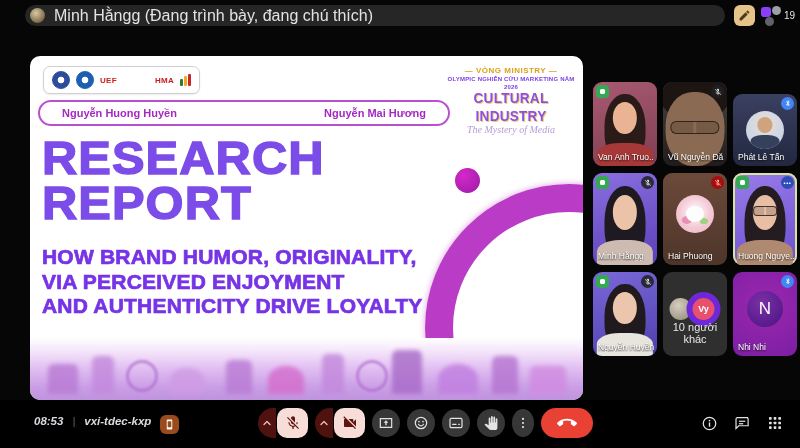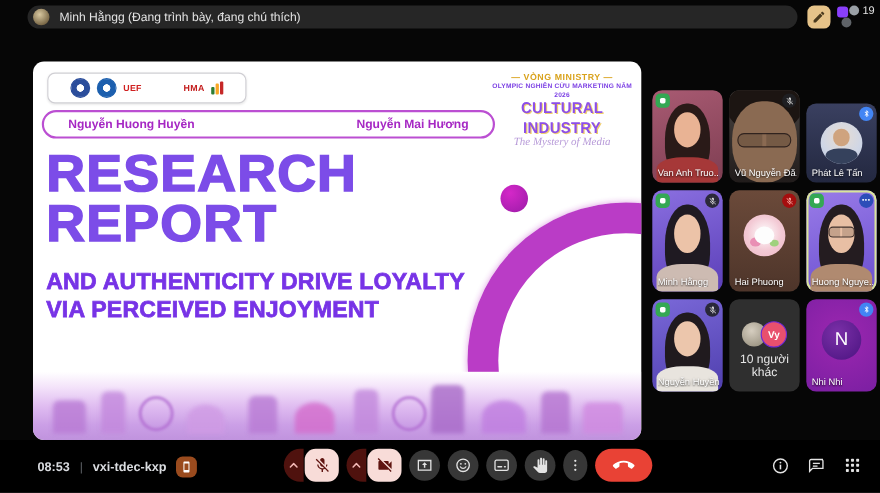--- a/index.html
+++ b/index.html
@@ -1,31 +1,31 @@
 <!DOCTYPE html>
 <html><head>
 <meta charset="utf-8">
 <style>
   html,body{margin:0;padding:0;}
   body{width:800px;height:448px;background:#060606;font-family:"Liberation Sans",sans-serif;position:relative;overflow:hidden;}
   
   .topbar{position:absolute;left:0;top:0;width:800px;height:30px;}
   .presenter-pill{position:absolute;left:25px;top:5px;width:700px;height:21px;background:#262626;border-radius:12px;display:flex;align-items:center;gap:9px;padding:0 5px;box-sizing:border-box;}
   .presenter-avatar{width:15px;height:15px;border-radius:50%;background:radial-gradient(circle at 40% 35%,#d8c8a0,#7d6b4a 70%,#4e4432);flex:none;}
-  .presenter-label{font-size:11px;color:#e3e3e3;white-space:nowrap;}
+  .presenter-label{font-size:16px;color:#e3e3e3;white-space:nowrap;}
   .pen-btn{position:absolute;left:734px;top:5px;width:21px;height:21px;border-radius:6px;background:#e6c389;display:flex;align-items:center;justify-content:center;}
-  .people-stack{position:absolute;left:761px;top:5px;height:21px;display:flex;gap:3px;}
+  .people-stack{position:absolute;left:761px;top:5px;height:21px;display:flex;align-items:center;gap:3px;}
   .stack-cluster{position:relative;width:20px;height:20px;}
   .stack-sq{position:absolute;left:0;top:1px;width:10px;height:10px;border-radius:3px;background:#8a3ffc;}
   .stack-c1{position:absolute;right:0;top:0;width:9px;height:9px;border-radius:50%;background:#9aa0a6;}
   .stack-c2{position:absolute;left:4px;bottom:0;width:9px;height:9px;border-radius:50%;background:#5f6368;}
   .stack-count{font-size:10px;color:#e3e3e3;}
   
   .stage{position:absolute;left:30px;top:56px;width:553px;height:344px;background:#ffffff;border-radius:10px;overflow:hidden;}
-  .logos{position:absolute;left:13px;top:10px;height:26px;padding:0 20px;border:1px solid #d0cfd4;border-radius:7px;background:#fff;display:flex;align-items:center;gap:6px;box-shadow:0 1px 2px rgba(0,0,0,.08);}
+  .logos{position:absolute;left:13px;top:10px;height:26px;padding:0 8px;border:1px solid #d0cfd4;border-radius:7px;background:#fff;display:flex;align-items:center;gap:6px;box-shadow:0 1px 2px rgba(0,0,0,.08);}
   .logo-emblem{width:16px;height:16px;border-radius:50%;}
   .logo-text{font-size:8px;font-weight:bold;letter-spacing:.3px;}
   .logo-chart{display:flex;align-items:flex-end;gap:1px;height:12px;}
   .logo-chart i{display:block;width:3px;border-radius:1px;}
   .authors-pill{position:absolute;left:8px;top:44px;width:412px;height:26px;border:2px solid #bb4fd2;border-radius:16px;display:flex;align-items:center;justify-content:space-between;padding:0 22px;box-sizing:border-box;background:#fff;}
   .author{font-size:11px;font-weight:bold;color:#a628c4;white-space:nowrap;}
   .event{position:absolute;right:6px;top:10px;width:132px;text-align:center;line-height:1.25;}
   .event .l1{font-size:8px;font-weight:bold;color:#d9a21b;letter-spacing:.5px;}
   .event .l2{font-size:6px;font-weight:bold;color:#7b3fe4;letter-spacing:.2px;}
   .event .l3{font-size:13.5px;font-weight:bold;color:#8d4fe8;letter-spacing:.3px;text-shadow:1px 1px 0 #f0cf6e;transform:scaleY(1.05);}
@@ -49,29 +49,29 @@
   .person .glasses{position:absolute;left:50%;transform:translateX(-50%);top:36%;width:34%;height:9%;border:1.5px solid rgba(30,20,20,.8);border-radius:4px;background:linear-gradient(90deg,rgba(0,0,0,.15) 46%,transparent 46%,transparent 54%,rgba(0,0,0,.15) 54%);}
   .person.closeup .hair{top:-10%;width:108%;height:56%;border-radius:50%;}
   .person.closeup .face{top:12%;width:92%;height:88%;border-radius:46%;}
   .person.closeup .glasses{top:46%;width:74%;height:14%;border-radius:6px;}
   .avatar-circle{position:absolute;top:24%;left:50%;transform:translateX(-50%);width:38px;height:38px;border-radius:50%;overflow:hidden;}
   .mini-head{position:absolute;top:16%;left:50%;transform:translateX(-50%);width:40%;height:40%;border-radius:50%;background:#cfa37e;}
   .mini-suit{position:absolute;bottom:-4%;left:50%;transform:translateX(-50%);width:76%;height:42%;border-radius:40% 40% 0 0;background:#35415c;}
   .mini-blob{position:absolute;top:28%;left:50%;transform:translateX(-50%);width:48%;height:42%;border-radius:50%;background:#fdfdfd;box-shadow:-8px 6px 0 -4px #e98fb4,9px 7px 0 -5px #9fd17e;}
   .group-row{position:absolute;top:24%;left:50%;transform:translateX(-50%);display:flex;align-items:center;}
   .g-avatar{width:22px;height:22px;border-radius:50%;background:radial-gradient(circle at 40% 35%,#d6cec0,#8d8674);}
-  .g-avatar.vy{background:#e8506e;color:#fff;font-size:9px;font-weight:bold;display:flex;align-items:center;justify-content:center;margin-left:-5px;border:1px solid #6d28d9;}
+  .g-avatar.vy{background:#e8506e;color:#fff;font-size:9px;font-weight:bold;display:flex;align-items:center;justify-content:center;margin-left:-5px;border:6px solid #6d28d9;}
   .group-label{position:absolute;top:58%;width:100%;text-align:center;font-size:11px;color:#e8e8e8;}
   .letter-circle{position:absolute;top:44%;left:50%;transform:translate(-50%,-50%);width:36px;height:36px;border-radius:50%;background:radial-gradient(circle at 40% 32%,#7b2fa8,#4a1480);color:#fff;font-size:17px;display:flex;align-items:center;justify-content:center;}
   .badge{position:absolute;top:3px;width:13px;height:13px;border-radius:50%;display:flex;align-items:center;justify-content:center;z-index:5;}
   .badge.left{left:3px;border-radius:4px;}
   .badge.right{right:3px;}
   
   .bottombar{position:absolute;left:0;bottom:0;width:800px;height:48px;background:#000;}
-  .meet-meta{position:absolute;left:34px;top:15px;display:flex;align-items:center;gap:9px;}
+  .meet-meta{position:absolute;left:34px;top:15px;display:flex;gap:9px;font-style:italic;}
   .meta-time,.meta-code{font-size:11.5px;color:#dadce0;font-weight:bold;}
   .meta-sep{color:#5f6368;font-size:11px;}
   .device-badge{width:19px;height:19px;border-radius:6px;background:#9a4b1e;display:flex;align-items:center;justify-content:center;}
   .controls{position:absolute;left:258px;top:8px;height:30px;display:flex;align-items:center;gap:7px;}
   .ctl-group{display:flex;align-items:center;height:30px;}
   .chev-seg{width:18px;height:30px;background:#4f120e;border-radius:15px 0 0 15px;display:flex;align-items:center;justify-content:center;}
   .state-seg{width:31px;height:30px;background:#f8dcd8;border-radius:10px;display:flex;align-items:center;justify-content:center;margin-left:1px;}
   .ctl-circle{width:28px;height:28px;border-radius:50%;background:#373737;display:flex;align-items:center;justify-content:center;}
   .ctl-circle.narrow{width:22px;}
   .end-call{width:52px;height:30px;border-radius:15px;background:#e94235;display:flex;align-items:center;justify-content:center;}
@@ -129,22 +129,23 @@
     <span class="author">Nguyễn Mai Hương</span>
   </div>
 
   <div class="big-title">
     <div>RESEARCH</div>
     <div>REPORT</div>
   </div>
   <div class="accent-dot"></div>
 
   <div class="subtitle">
+    <div>HOW BRAND HUMOR, ORIGINALITY,</div>
+    <div>VIA PERCEIVED ENJOYMENT</div>
     <div>AND AUTHENTICITY DRIVE LOYALTY</div>
-    <div>VIA PERCEIVED ENJOYMENT</div>
   </div>
 
   <div class="glitter-ring"></div>
 
   <div class="city">
     <i class="blob" style="left:18px;width:30px;height:30px;background:#b87ad4;"></i>
     <i class="blob" style="left:62px;width:22px;height:38px;background:#c288dc;"></i>
     <i class="wheel" style="left:96px;"></i>
     <i class="blob" style="left:140px;width:34px;height:26px;background:#cf9ae4;border-radius:50% 50% 0 0;"></i>
     <i class="blob" style="left:196px;width:26px;height:34px;background:#b87ad4;"></i>

